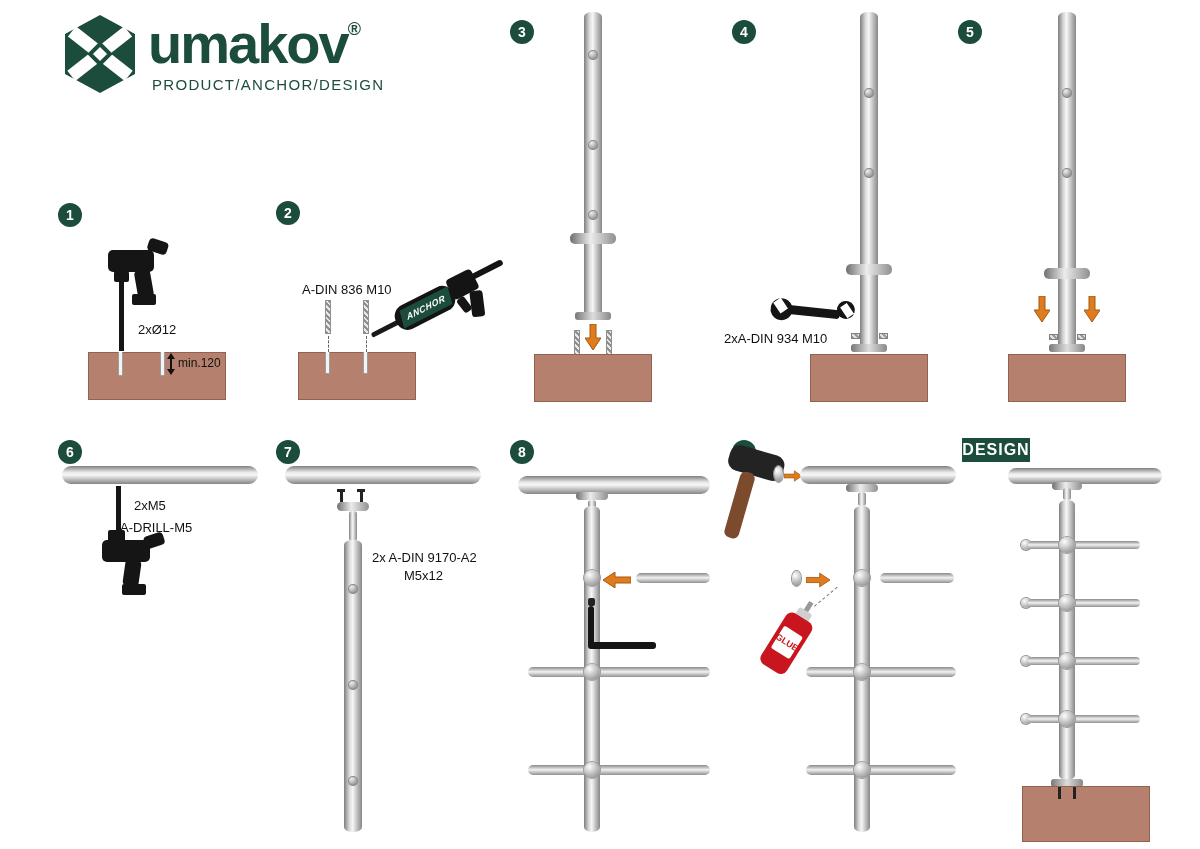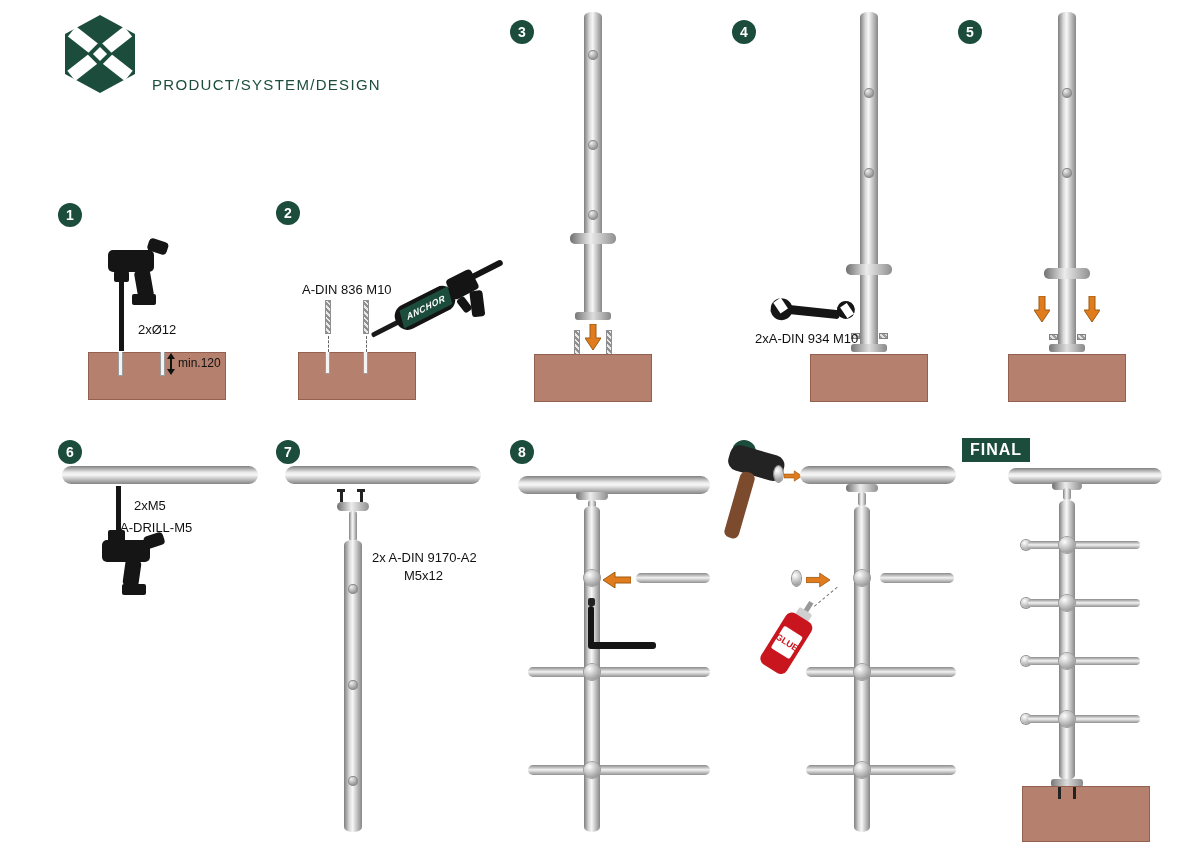--- a/index.html
+++ b/index.html
@@ -51,21 +51,24 @@
 <div class="canvas">
 
   <div class="grp">
     <svg class="abs" style="left:60px;top:14px" width="80" height="80" viewBox="0 0 80 80">
       <polygon points="40,1 75,20 75,60 40,79 5,60 5,20" fill="var(--green,#1b4c3c)"></polygon>
       <rect x="4" y="33" width="72" height="13" fill="#fff" transform="rotate(38 40 40)"></rect>
       <rect x="4" y="33" width="72" height="13" fill="#fff" transform="rotate(-38 40 40)"></rect>
       <rect x="31" y="31" width="18" height="18" fill="var(--green,#1b4c3c)" transform="rotate(45 40 40)"></rect>
       <rect x="35" y="35" width="10" height="10" fill="#fff" transform="rotate(45 40 40)"></rect>
     </svg>
-    <div class="abs tagline" style="left:152px;top:76px">PRODUCT/SYSTEM/DESIGN</div>
+    <div class="abs brand" style="left:148px;top:16px">
+      <span>umakov</span><sup>®</sup>
+    </div>
+    <div class="abs tagline" style="left:152px;top:76px">PRODUCT/ANCHOR/DESIGN</div>
   </div>
 
   <div class="grp">
     <div class="abs badge" style="left:58px;top:203px">1</div>
     <svg class="abs" style="left:106px;top:238px" width="70" height="115" viewBox="0 0 70 115">
       <g fill="#151515">
         <rect x="2" y="12" width="46" height="22" rx="5"></rect>
         <rect x="42" y="2" width="20" height="13" rx="4" transform="rotate(18 52 8)"></rect>
         <rect x="30" y="32" width="16" height="28" rx="4" transform="rotate(-10 38 46)"></rect>
         <rect x="26" y="56" width="24" height="11" rx="2"></rect>
@@ -136,21 +139,21 @@
     <div class="abs nut" style="left:879px;top:333px;width:9px;height:6px"></div>
     <svg class="abs" style="left:768px;top:286px;transform:rotate(16deg)" width="90" height="52" viewBox="0 0 90 52">
       <g fill="#151515">
         <rect x="12" y="22" width="60" height="9" rx="4" transform="rotate(-10 42 26)"></rect>
         <circle cx="14" cy="32" r="11"></circle>
         <circle cx="76" cy="15" r="9"></circle>
       </g>
       <rect x="6" y="24" width="13" height="9" fill="#fff" transform="rotate(40 12 28)"></rect>
       <rect x="71" y="11" width="13" height="8" fill="#fff" transform="rotate(40 77 15)"></rect>
     </svg>
-    <div class="abs label" style="left:755px;top:331px">2xA-DIN 934 M10</div>
+    <div class="abs label" style="left:724px;top:331px">2xA-DIN 934 M10</div>
     <div class="abs base" style="left:810px;top:354px;width:118px;height:48px"></div>
   </div>
 
   <div class="grp">
     <div class="abs badge" style="left:958px;top:20px">5</div>
     <div class="abs post" style="left:1058px;top:12px;width:18px;height:340px"></div>
     <div class="abs hole" style="left:1062px;top:88px"></div>
     <div class="abs hole" style="left:1062px;top:168px"></div>
     <div class="abs flange" style="left:1044px;top:268px;width:46px;height:11px"></div>
     <svg class="abs" style="left:1034px;top:296px" width="16" height="26" viewBox="0 0 16 26">
@@ -252,21 +255,21 @@
       <div class="abs" style="left:8px;top:18px;width:30px;height:60px;background:var(--red,#c9151d);border-radius:7px"></div>
       <div class="abs glue-label" style="left:12px;top:34px;width:22px;height:26px">GLUE</div>
     </div>
     <div class="abs bar" style="left:806px;top:667px;width:150px;height:10px"></div>
     <div class="abs holder" style="left:854px;top:664px"></div>
     <div class="abs bar" style="left:806px;top:765px;width:150px;height:10px"></div>
     <div class="abs holder" style="left:854px;top:762px"></div>
   </div>
 
   <div class="grp">
-    <div class="abs final-tag" style="left:962px;top:438px;width:68px;height:24px">FINAL</div>
+    <div class="abs final-tag" style="left:962px;top:438px;width:68px;height:24px">DESIGN</div>
     <div class="abs tube" style="left:1008px;top:468px;width:154px;height:16px"></div>
     <div class="abs flange" style="left:1052px;top:482px;width:30px;height:8px"></div>
     <div class="abs post" style="left:1063px;top:488px;width:8px;height:12px"></div>
     <div class="abs post" style="left:1059px;top:500px;width:16px;height:280px"></div>
 
     <div class="abs cap" style="left:1021px;top:540px;width:10px;height:10px"></div>
     <div class="abs bar" style="left:1028px;top:541px;width:112px;height:8px"></div>
     <div class="abs holder" style="left:1059px;top:537px"></div>
 
     <div class="abs cap" style="left:1021px;top:598px;width:10px;height:10px"></div>

